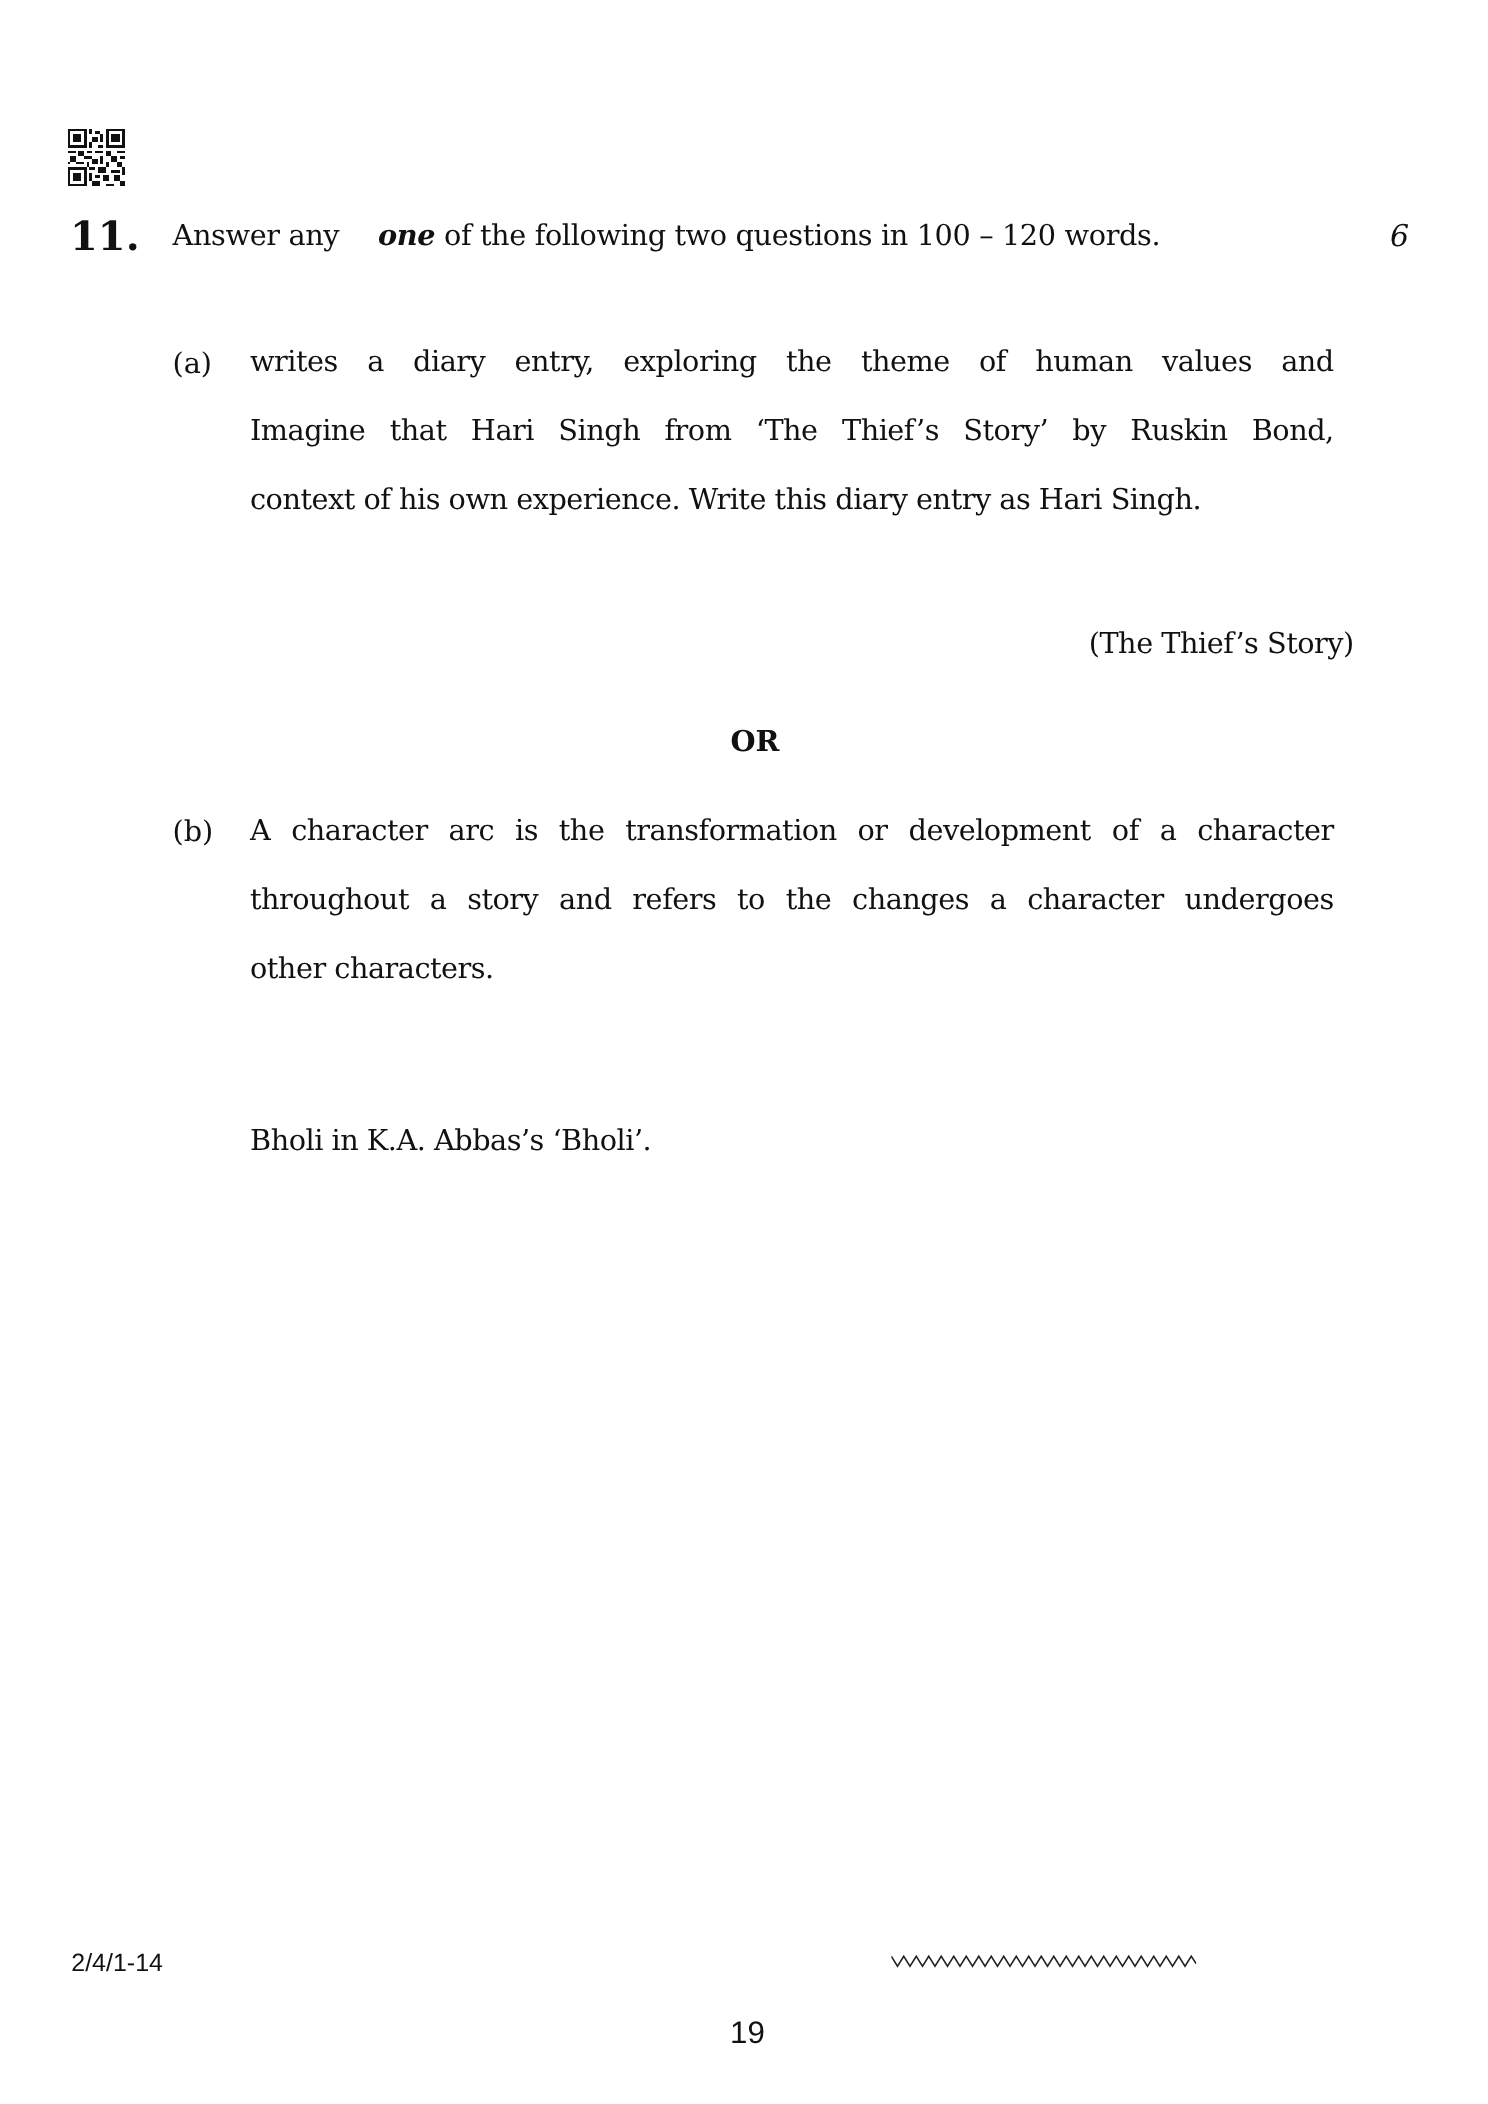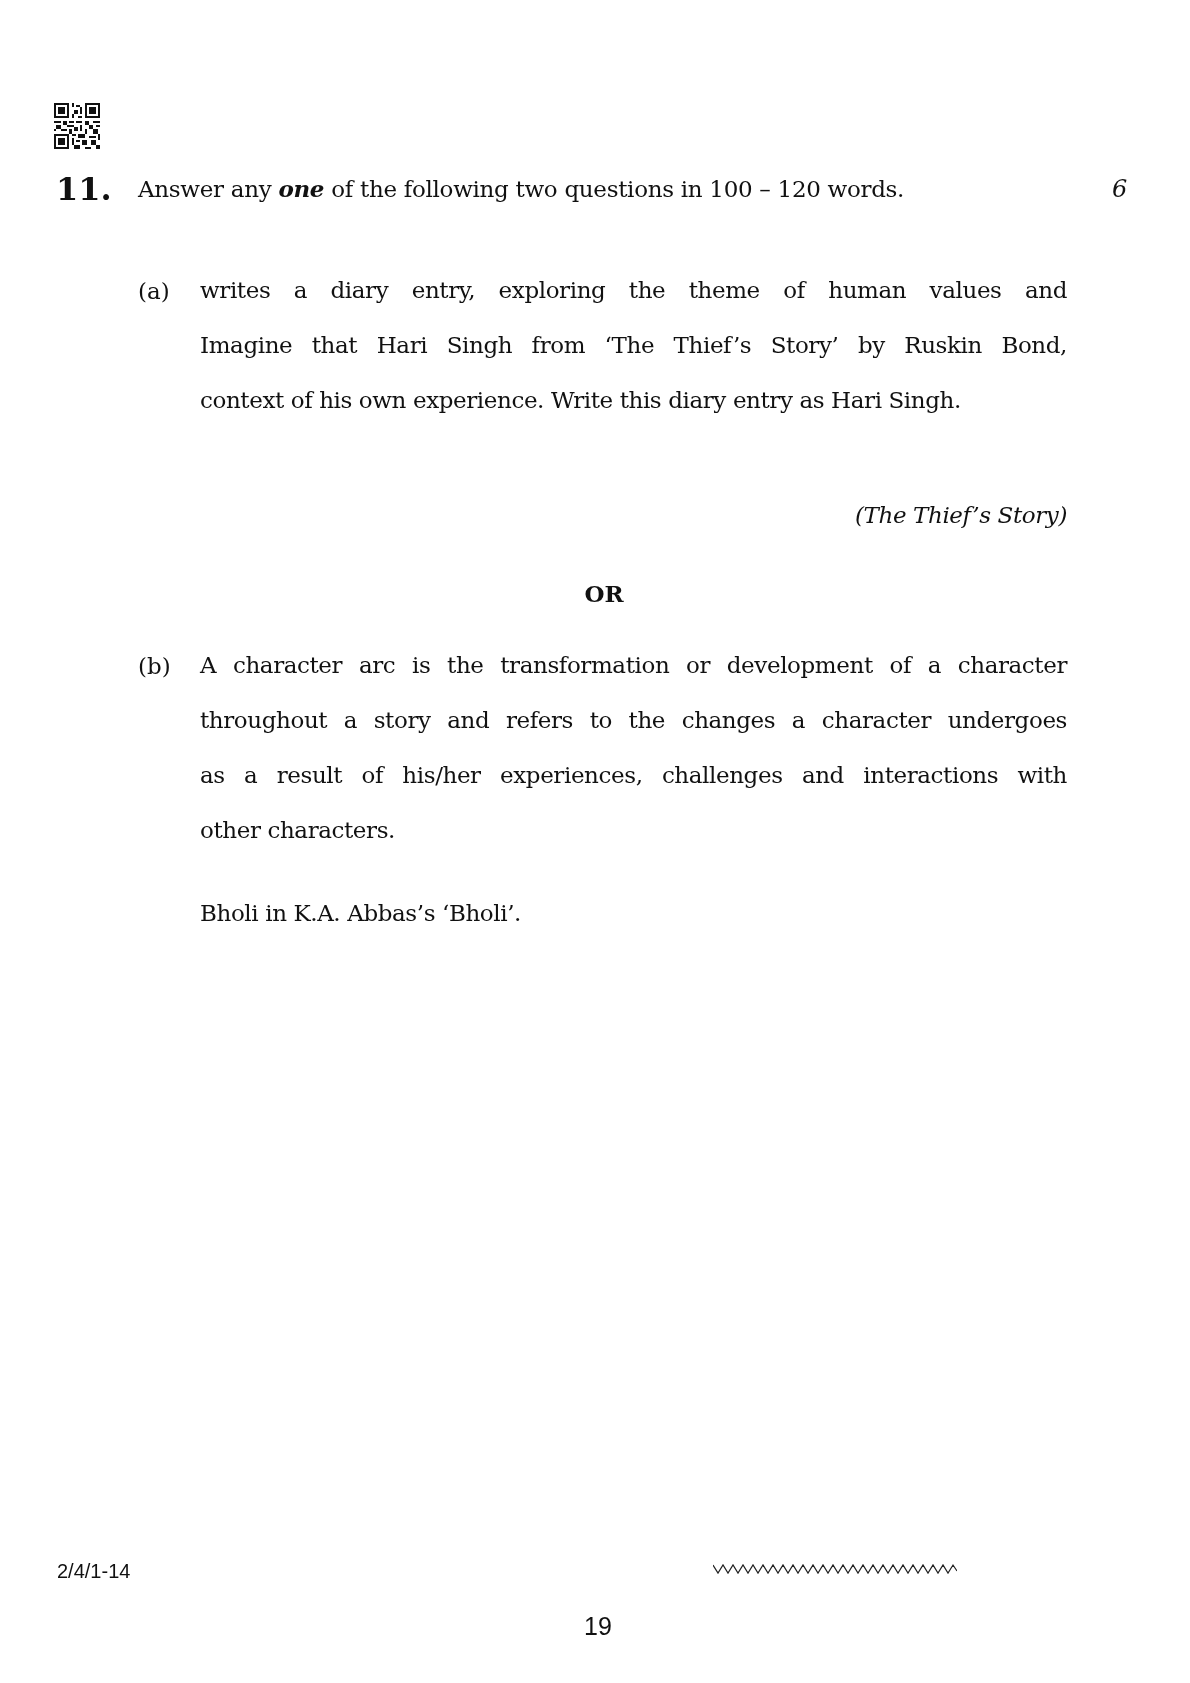--- a/index.html
+++ b/index.html
@@ -37,20 +37,21 @@
       top: 174px;
       font-family: "DejaVu Serif", serif;
       font-size: 23px;
       line-height: 30px;
       letter-spacing: -0.3px;
       white-space: nowrap;
     }
     .q-instruction .em {
       font-weight: bold;
       font-style: italic;
+      margin-left: 24px;
     }
     .q-marks {
       position: absolute;
       left: 1112px;
       top: 174px;
       font-family: "DejaVu Serif", serif;
       font-style: italic;
       font-size: 24px;
       line-height: 30px;
     }
@@ -75,29 +76,28 @@
       text-align: justify;
       text-align-last: justify;
       white-space: nowrap;
       height: 55px;
     }
     .line.last {
       text-align-last: left;
     }
     .source {
       position: absolute;
-      left: 700px;
+      left: 716px;
       width: 367px;
       top: 500px;
       text-align: right;
       font-family: "DejaVu Serif", serif;
       font-size: 23px;
       line-height: 30px;
       letter-spacing: -0.4px;
-      font-style: italic;
     }
     .or {
       position: absolute;
       left: 0;
       width: 1208px;
       top: 579px;
       text-align: center;
       font-family: "DejaVu Serif", serif;
       font-weight: bold;
       font-size: 23px;
@@ -193,21 +193,20 @@
   <span class="line last">context of his own experience. Write this diary entry as Hari Singh.</span>
 </div>
 <div class="source">(The Thief’s Story)</div>
 
 <div class="or">OR</div>
 
 <div class="opt-label" style="top:651px;">(b)</div>
 <div class="opt-body" style="top:638px;">
   <span class="line">A character arc is the transformation or development of a character</span>
   <span class="line">throughout a story and refers to the changes a character undergoes</span>
-  <span class="line">as a result of his/her experiences, challenges and interactions with</span>
   <span class="line last">other characters.</span>
 </div>
 <div class="opt-body" style="top:886px;">
   <span class="line last">Bholi in K.A. Abbas’s ‘Bholi’.</span>
 </div>
 
 <div class="footer-code">2/4/1-14</div>
 <div class="footer-page">19</div>
 <svg class="footer-zigzag" viewBox="0 0 244 16" preserveAspectRatio="none">
   <polyline fill="none" stroke="#222" stroke-width="1.2" points="0,4 5,12 10,4 15,12 20,4 25,12 30,4 35,12 40,4 45,12 50,4 55,12 60,4 65,12 70,4 75,12 80,4 85,12 90,4 95,12 100,4 105,12 110,4 115,12 120,4 125,12 130,4 135,12 140,4 145,12 150,4 155,12 160,4 165,12 170,4 175,12 180,4 185,12 190,4 195,12 200,4 205,12 210,4 215,12 220,4 225,12 230,4 235,12 240,4 244,10"></polyline>

